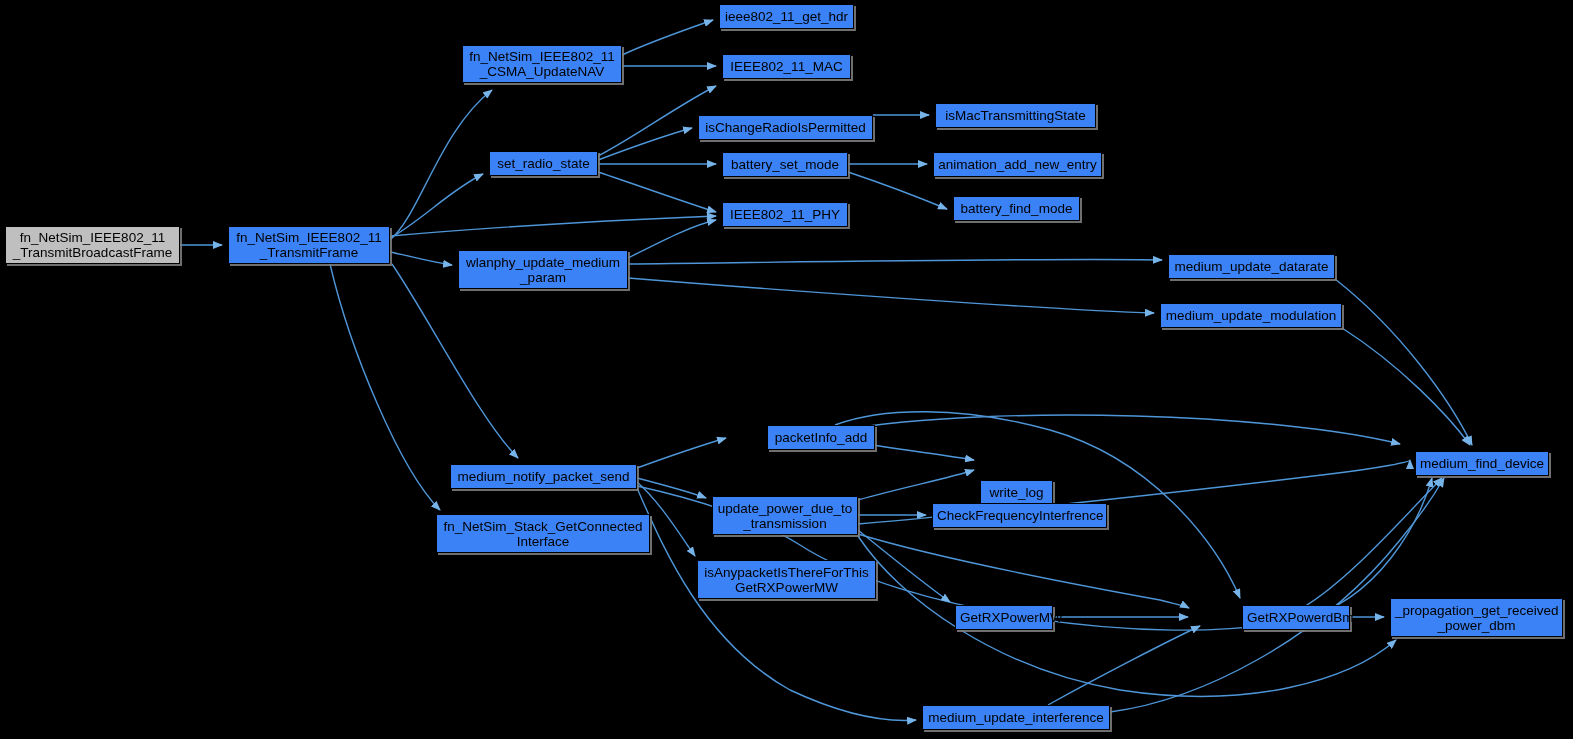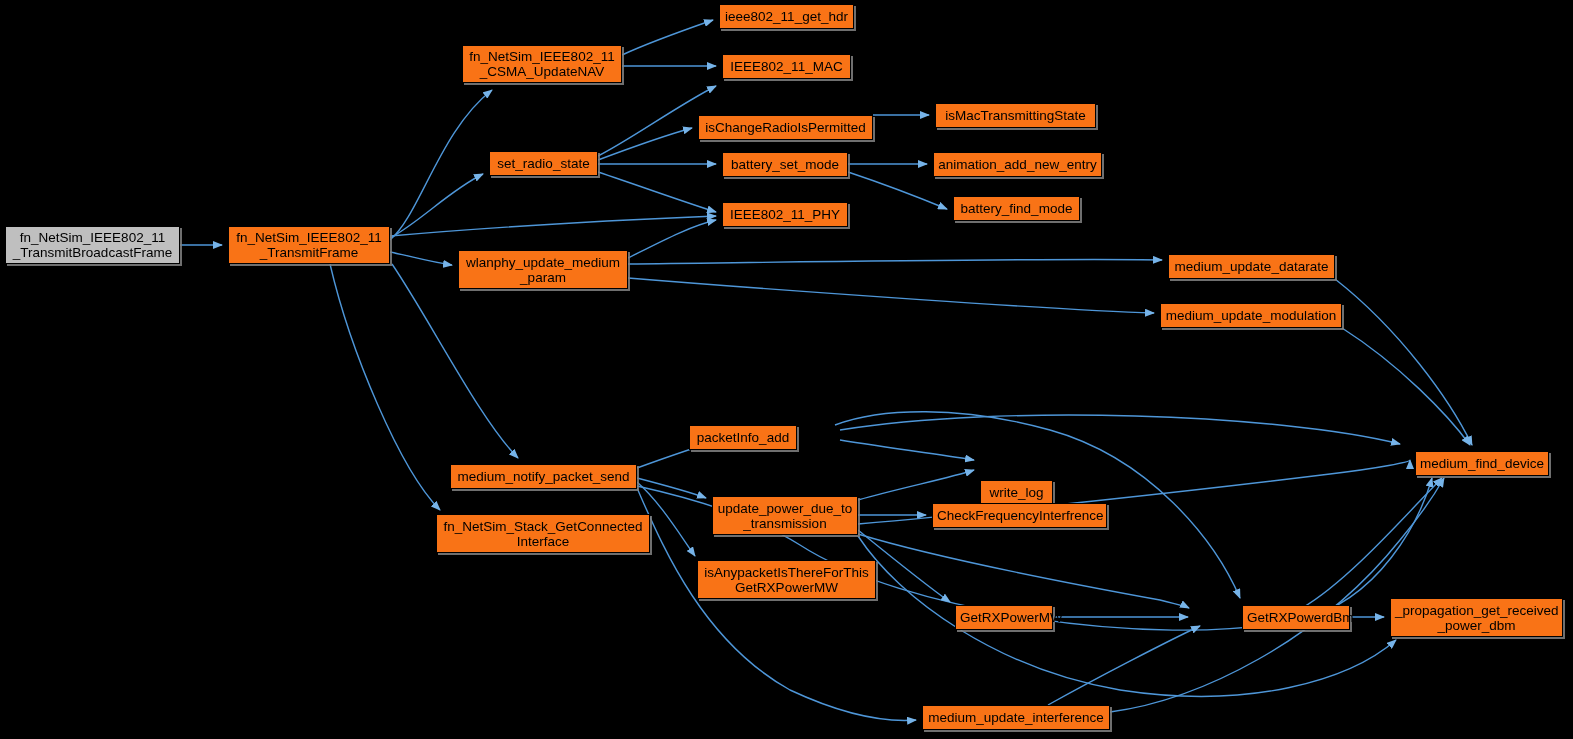--- a/index.html
+++ b/index.html
@@ -1,19 +1,19 @@
 <!DOCTYPE html>
 <html><head>
 <meta charset="utf-8">
 <style>
   html,body{margin:0;padding:0;background:#000;}
   #canvas{position:relative;width:1573px;height:739px;background:#000;overflow:hidden;
           font-family:"Liberation Sans","DejaVu Sans",sans-serif;}
   svg.edges{position:absolute;left:0;top:0;width:1573px;height:739px;}
-  .node{position:absolute;box-sizing:border-box;background:#f97316;border:1px solid #000;
+  .node{position:absolute;box-sizing:border-box;background:#3b82f6;border:1px solid #000;
         display:flex;align-items:center;justify-content:center;text-align:center;
         color:#000;font-size:13.5px;line-height:15px;letter-spacing:0px;
         box-shadow:2px 2px 0 rgba(130,130,130,0.85);padding:0 4px;white-space:pre-line;}
   .node.root{background:#bfbfbf;}
   .node span{display:block;width:100%;}
 </style>
 </head>
 <body>
 
 <div id="canvas">
@@ -79,21 +79,21 @@
       <div class="node" style="left: 935px; top: 103px; width: 161px; height: 25px;"><span>isMacTransmittingState</span></div>
       <div class="node" style="left: 489px; top: 151px; width: 109px; height: 25px;"><span>set_radio_state</span></div>
       <div class="node" style="left: 722px; top: 152px; width: 126px; height: 25px;"><span>battery_set_mode</span></div>
       <div class="node" style="left: 933px; top: 152px; width: 169px; height: 25px;"><span>animation_add_new_entry</span></div>
       <div class="node" style="left: 722px; top: 202px; width: 126px; height: 25px;"><span>IEEE802_11_PHY</span></div>
       <div class="node" style="left: 953px; top: 196px; width: 127px; height: 25px;"><span>battery_find_mode</span></div>
       <div class="node" style="left: 458px; top: 250px; width: 170px; height: 39px;"><span>wlanphy_update_medium
 _param</span></div>
       <div class="node" style="left: 1168px; top: 254px; width: 167px; height: 25px;"><span>medium_update_datarate</span></div>
       <div class="node" style="left: 1160px; top: 303px; width: 182px; height: 25px;"><span>medium_update_modulation</span></div>
-      <div class="node" style="left: 689px; top: 425px; width: 108px; height: 25px;"><span>packetInfo_add</span></div>
+      <div class="node" style="left: 767px; top: 425px; width: 108px; height: 25px;"><span>packetInfo_add</span></div>
       <div class="node" style="left: 1415px; top: 451px; width: 134px; height: 25px; justify-content: flex-end;"><span>medium_find_device</span></div>
       <div class="node" style="left: 450px; top: 464px; width: 187px; height: 25px; justify-content: flex-end;"><span>medium_notify_packet_send</span></div>
       <div class="node" style="left: 980px; top: 480px; width: 73px; height: 25px;"><span>write_log</span></div>
       <div class="node" style="left: 712px; top: 496px; width: 146px; height: 39px;"><span>update_power_due_to
 _transmission</span></div>
       <div class="node" style="left: 932px; top: 503px; width: 175px; height: 25px;"><span>CheckFrequencyInterfrence</span></div>
       <div class="node" style="left: 436px; top: 514px; width: 214px; height: 39px;"><span>fn_NetSim_Stack_GetConnected
 Interface</span></div>
       <div class="node" style="left: 697px; top: 560px; width: 179px; height: 39px;"><span>isAnypacketIsThereForThis
 GetRXPowerMW</span></div>

